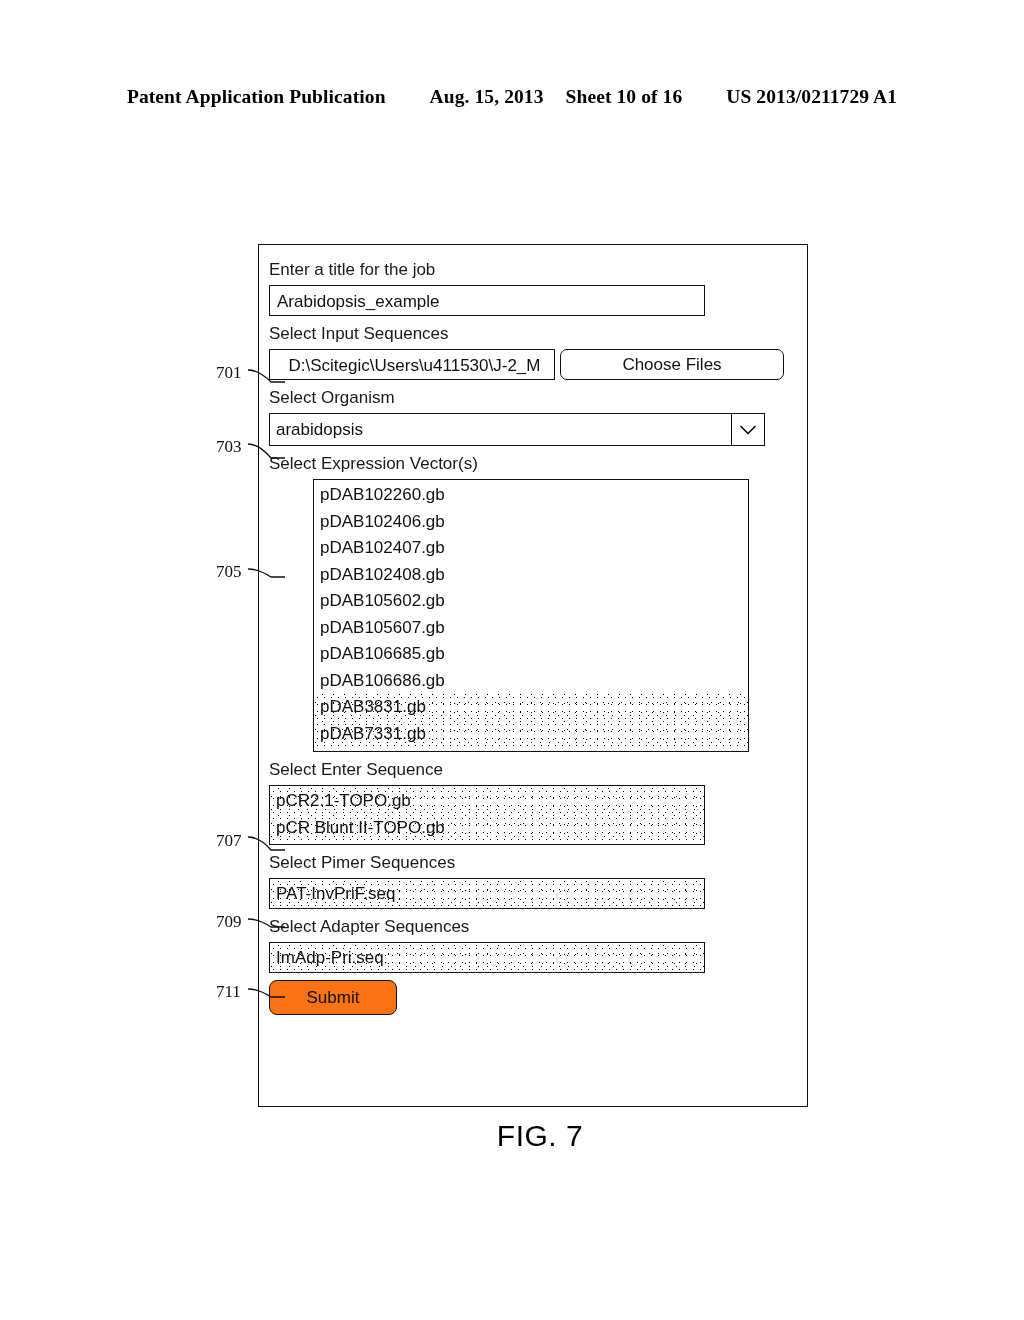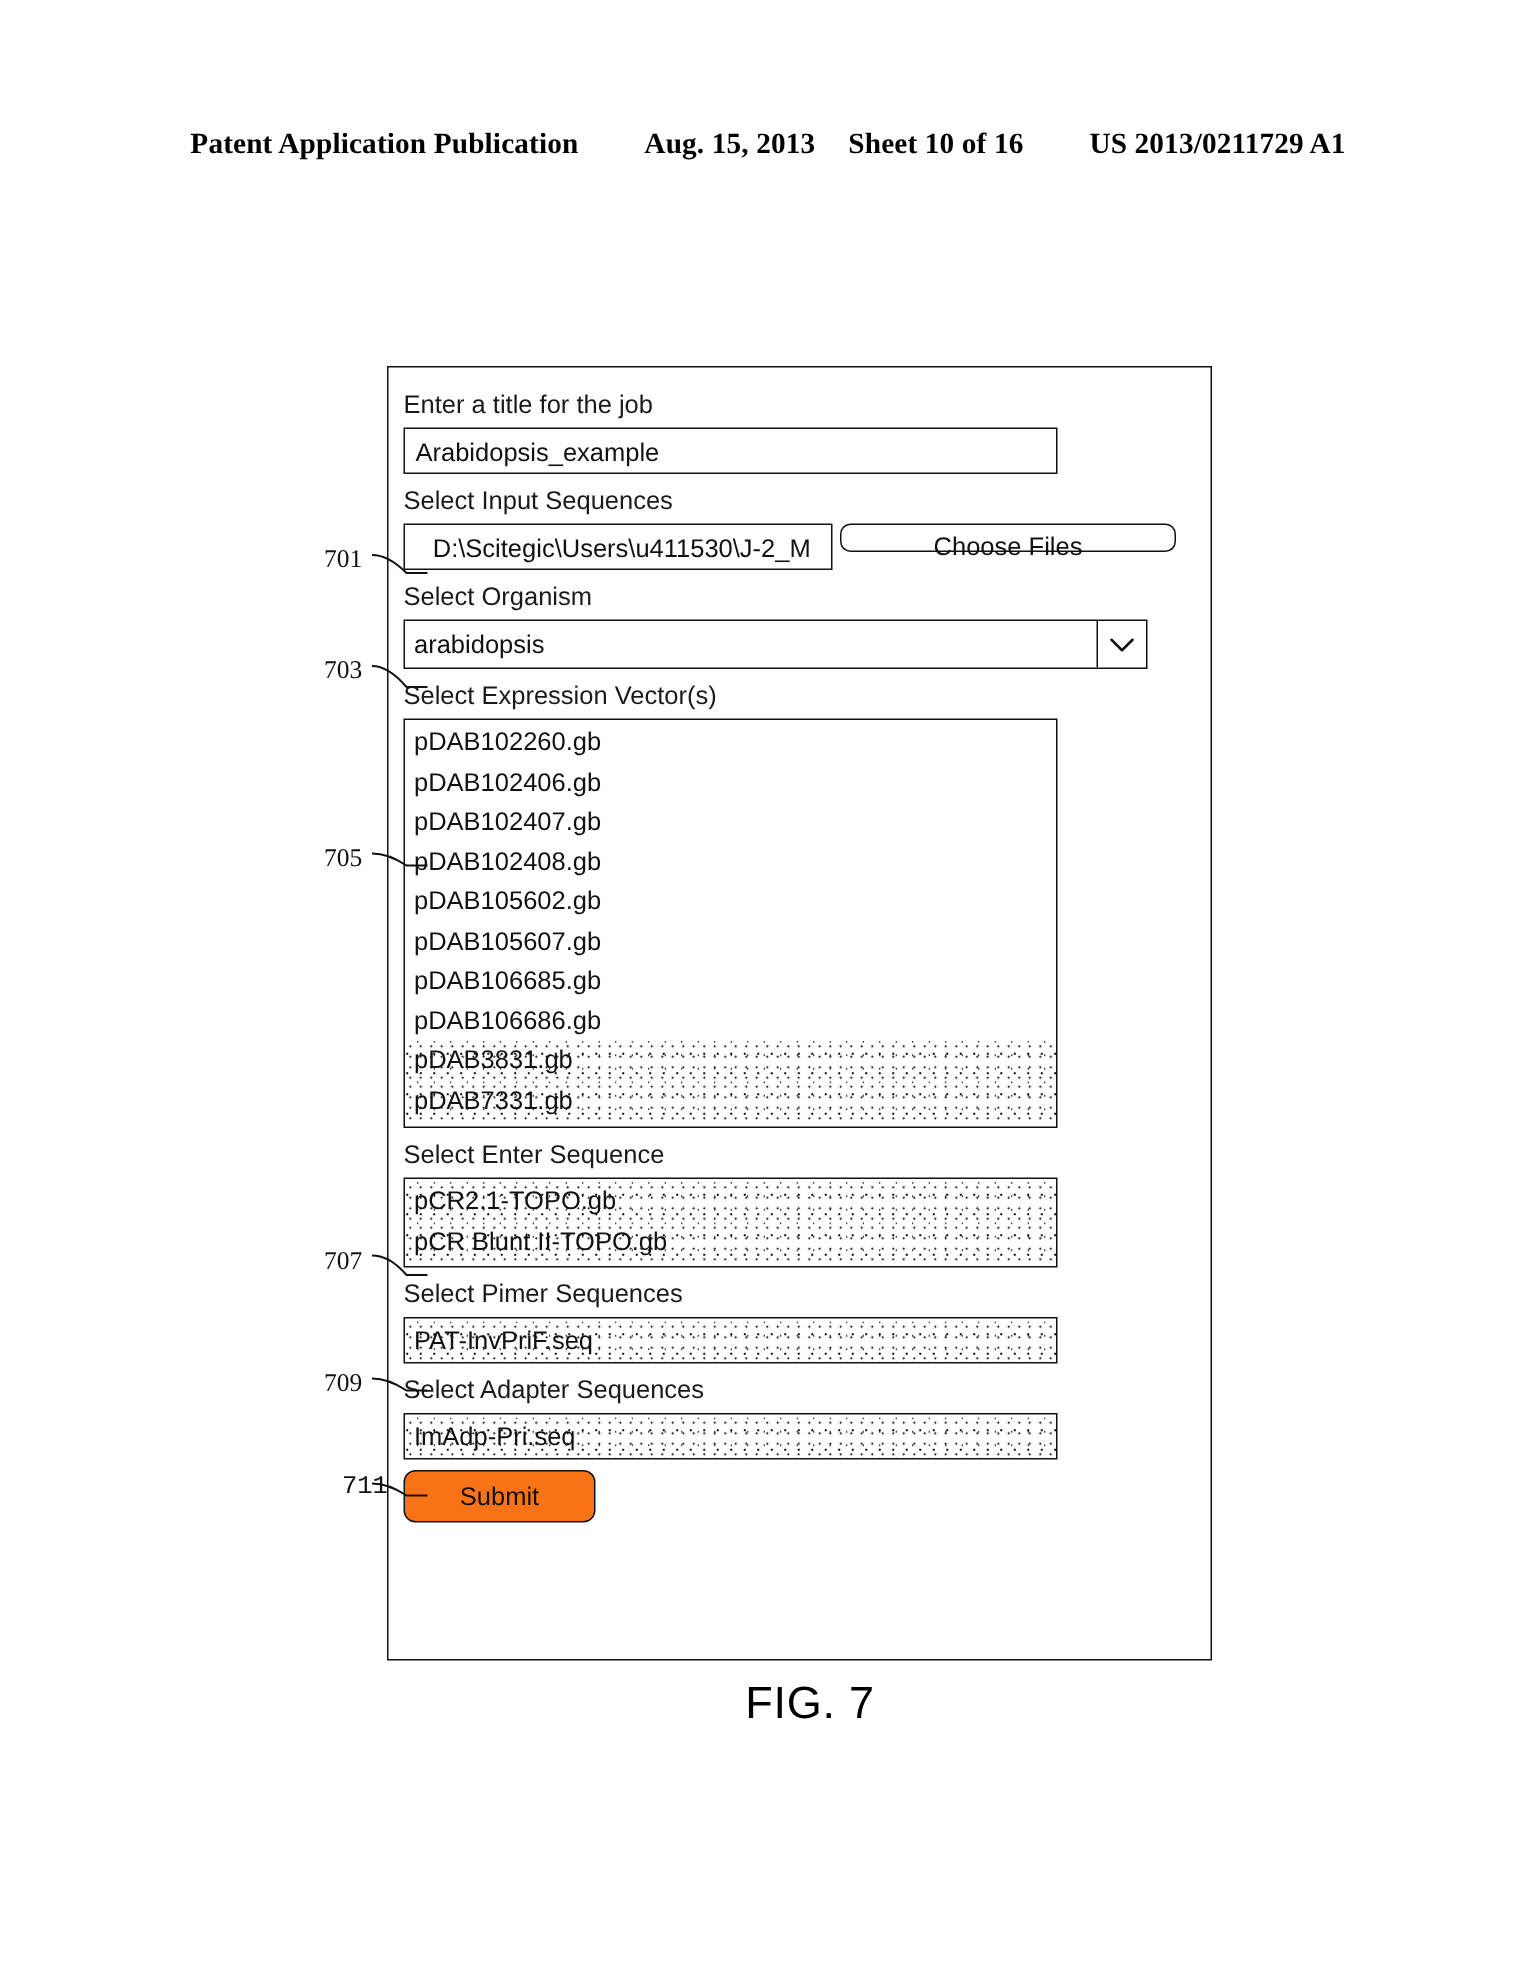--- a/index.html
+++ b/index.html
@@ -87,21 +87,21 @@
     overflow: hidden;
     color: #111;
   }
   .input-title { width: 436px; }
 
   .row-inline { display: flex; align-items: flex-start; }
   .input-file { width: 286px; text-align: center; }
   .btn-choose {
     margin-left: 5px;
     width: 224px;
-    height: 19px;
+    height: 31px;
     line-height: 29px;
     border: 1.4px solid #111;
     border-radius: 7px;
     background: #fff;
     font-size: 17px;
     text-align: center;
     box-sizing: border-box;
     color: #111;
   }
 
@@ -151,21 +151,21 @@
   
   .list-item.selected {
     background-color: #ffffff;
     background-image:
       radial-gradient(#000 0.6px, transparent 0.7px),
       radial-gradient(#000 0.55px, transparent 0.65px),
       radial-gradient(#000 0.5px, transparent 0.6px);
     background-size: 7px 7px, 11px 9px, 9px 13px;
     background-position: 0 0, 3px 5px, 6px 2px;
   }
-  .list-expression { height: 273px; }
+  .list-expression { height: 273px; margin-left: 44px; }
   .list-vector { height: 60px; }
   .list-primer { height: 31px; }
   .list-adapter { height: 31px; }
 
   .btn-submit {
     margin-top: 7px;
     width: 128px;
     height: 35px;
     line-height: 33px;
     border: 1.4px solid #111;
@@ -297,18 +297,18 @@
 <div class="callout" style="left:216px; top:831px;">707</div>
 <svg class="leader" style="left:247px; top:824px; width:40px; height:38px;" viewBox="0 0 40 38">
   <path d="M1 13 C 10 13, 18 19, 24 26 L 38 26"></path>
 </svg>
 
 <div class="callout" style="left:216px; top:912px;">709</div>
 <svg class="leader" style="left:247px; top:906px; width:40px; height:34px;" viewBox="0 0 40 34">
   <path d="M1 13 C 10 13, 18 17, 24 21 L 38 21"></path>
 </svg>
 
-<div class="callout" style="left:228px; top:982px;font-family:Liberation Mono, monospace;">711</div>
+<div class="callout" style="left:216px; top:982px;">711</div>
 <svg class="leader" style="left:247px; top:976px; width:40px; height:34px;" viewBox="0 0 40 34">
   <path d="M1 13 C 10 13, 18 17, 24 21 L 38 21"></path>
 </svg>
 
 <div class="fig-caption">FIG. 7</div>
 
 </body></html>

